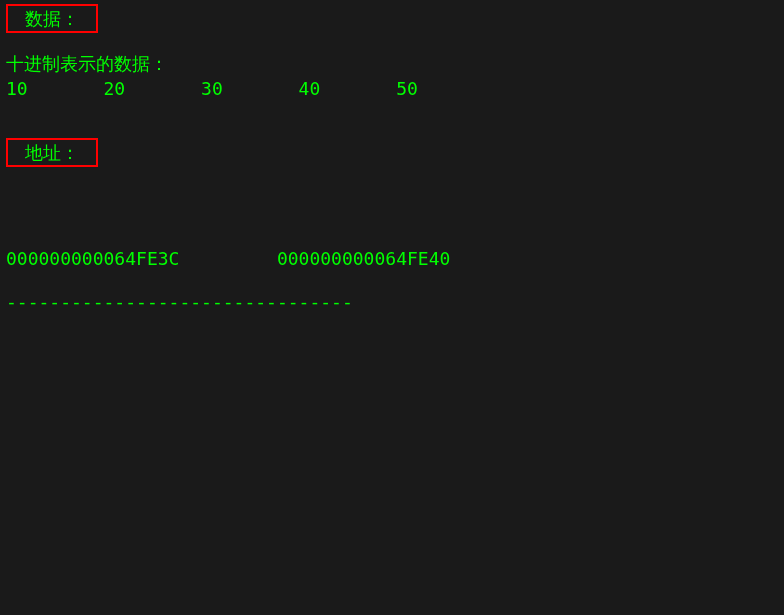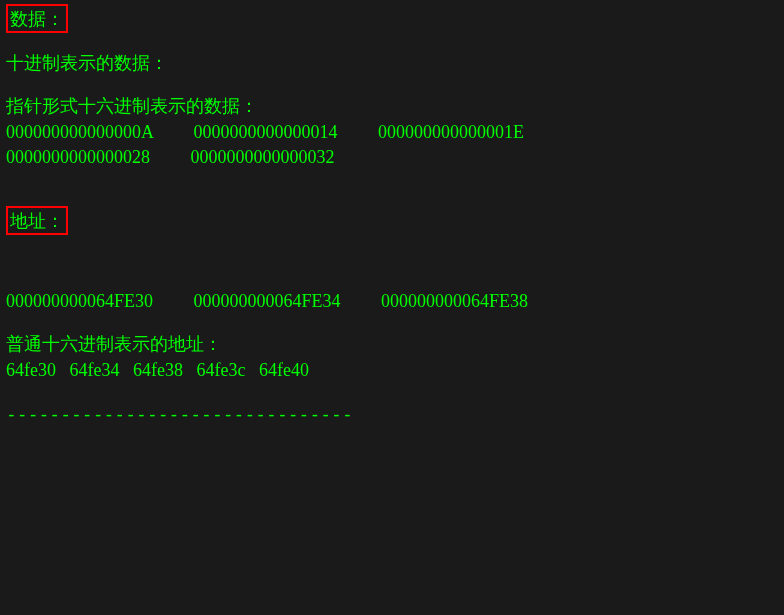--- a/index.html
+++ b/index.html
@@ -14,26 +14,25 @@
       font-size: 18px;
       line-height: 1.4;
       width: 784px;
       height: 615px;
       padding: 4px 6px;
       overflow: hidden;
     }
     .section-header {
       display: inline-block;
       border: 2px solid #ff0000;
-      padding: 0 2px;
+      padding: 0 17px;
       margin-bottom: 18px;
     }
     .block {
       margin-bottom: 18px;
-      font-family: Liberation Serif, serif;
     }
     .label {
       display: block;
     }
     .data-row {
       white-space: pre;
     }
     .spacer {
       height: 18px;
     }
@@ -48,44 +47,37 @@
 <body>
 
 <div>
 
   <div class="section-header">
     <span>数据：</span>
   </div>
 
   <div class="block">
     <span class="label">十进制表示的数据：</span>
+    <span class="data-row">10       20       30       40       50</span>
   </div>
 
-  <div class="block">
-    <span class="label">指针形式十六进制表示的数据：</span>
-    <span class="data-row">000000000000000A         0000000000000014         000000000000001E</span><br>
-    <span class="data-row">0000000000000028         0000000000000032</span>
-  </div>
 
 
   <div class="spacer"></div>
 
   <div class="section-header">
     <span>地址：</span>
   </div>
 
   <div class="spacer"></div>
 
   <div class="block">
   </div>
 
   <div class="block">
-    <span class="data-row">000000000064FE30         000000000064FE34         000000000064FE38</span><br>
+    <br>
+    <span class="data-row">000000000064FE3C         000000000064FE40</span>
   </div>
 
-  <div class="block">
-    <span class="label">普通十六进制表示的地址：</span>
-    <span class="data-row">64fe30   64fe34   64fe38   64fe3c   64fe40</span>
-  </div>
 
   <div class="divider">--------------------------------</div>
 
 </div>
 
 </body></html>

